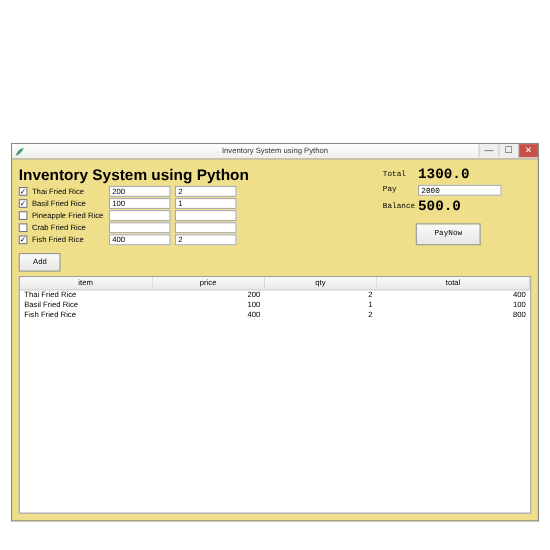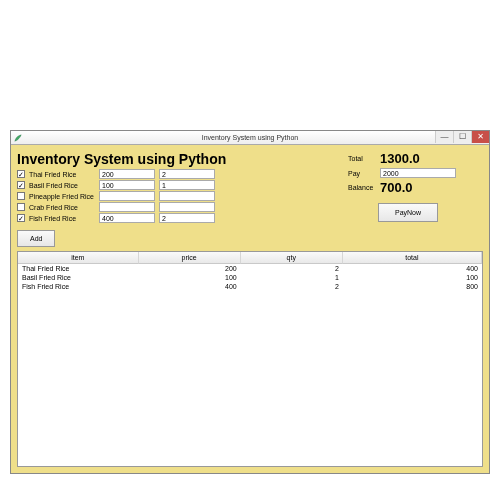--- a/index.html
+++ b/index.html
@@ -64,21 +64,21 @@
     top: 14px; left: 0; right: 0; bottom: 0;
     padding: 6px;
     display: flex;
     flex-direction: column;
   }
   .top {
     display: flex;
     gap: 10px;
   }
   .left { flex: 1 1 auto; }
-  .right { width: 135px; }
+  .right { width: 135px; font-family: Liberation Mono, monospace; }
   h1 {
     font-size: 14px;
     font-weight: bold;
     margin-bottom: 2px;
     color: #000;
   }
   .row {
     display: flex;
     align-items: center;
     gap: 4px;
@@ -235,21 +235,21 @@
         <div class="sumrow">
           <span class="sumlbl">Total</span>
           <span class="bignum">1300.0</span>
         </div>
         <div class="sumrow">
           <span class="sumlbl">Pay</span>
           <span class="payinp">2000</span>
         </div>
         <div class="sumrow">
           <span class="sumlbl">Balance</span>
-          <span class="bignum">700.0</span>
+          <span class="bignum">500.0</span>
         </div>
         <div class="paybtn">PayNow</div>
       </div>
     </div>
 
     <div class="tablewrap">
       <div class="trow">
         <div class="th c-item">item</div>
         <div class="th c-price">price</div>
         <div class="th c-qty">qty</div>

